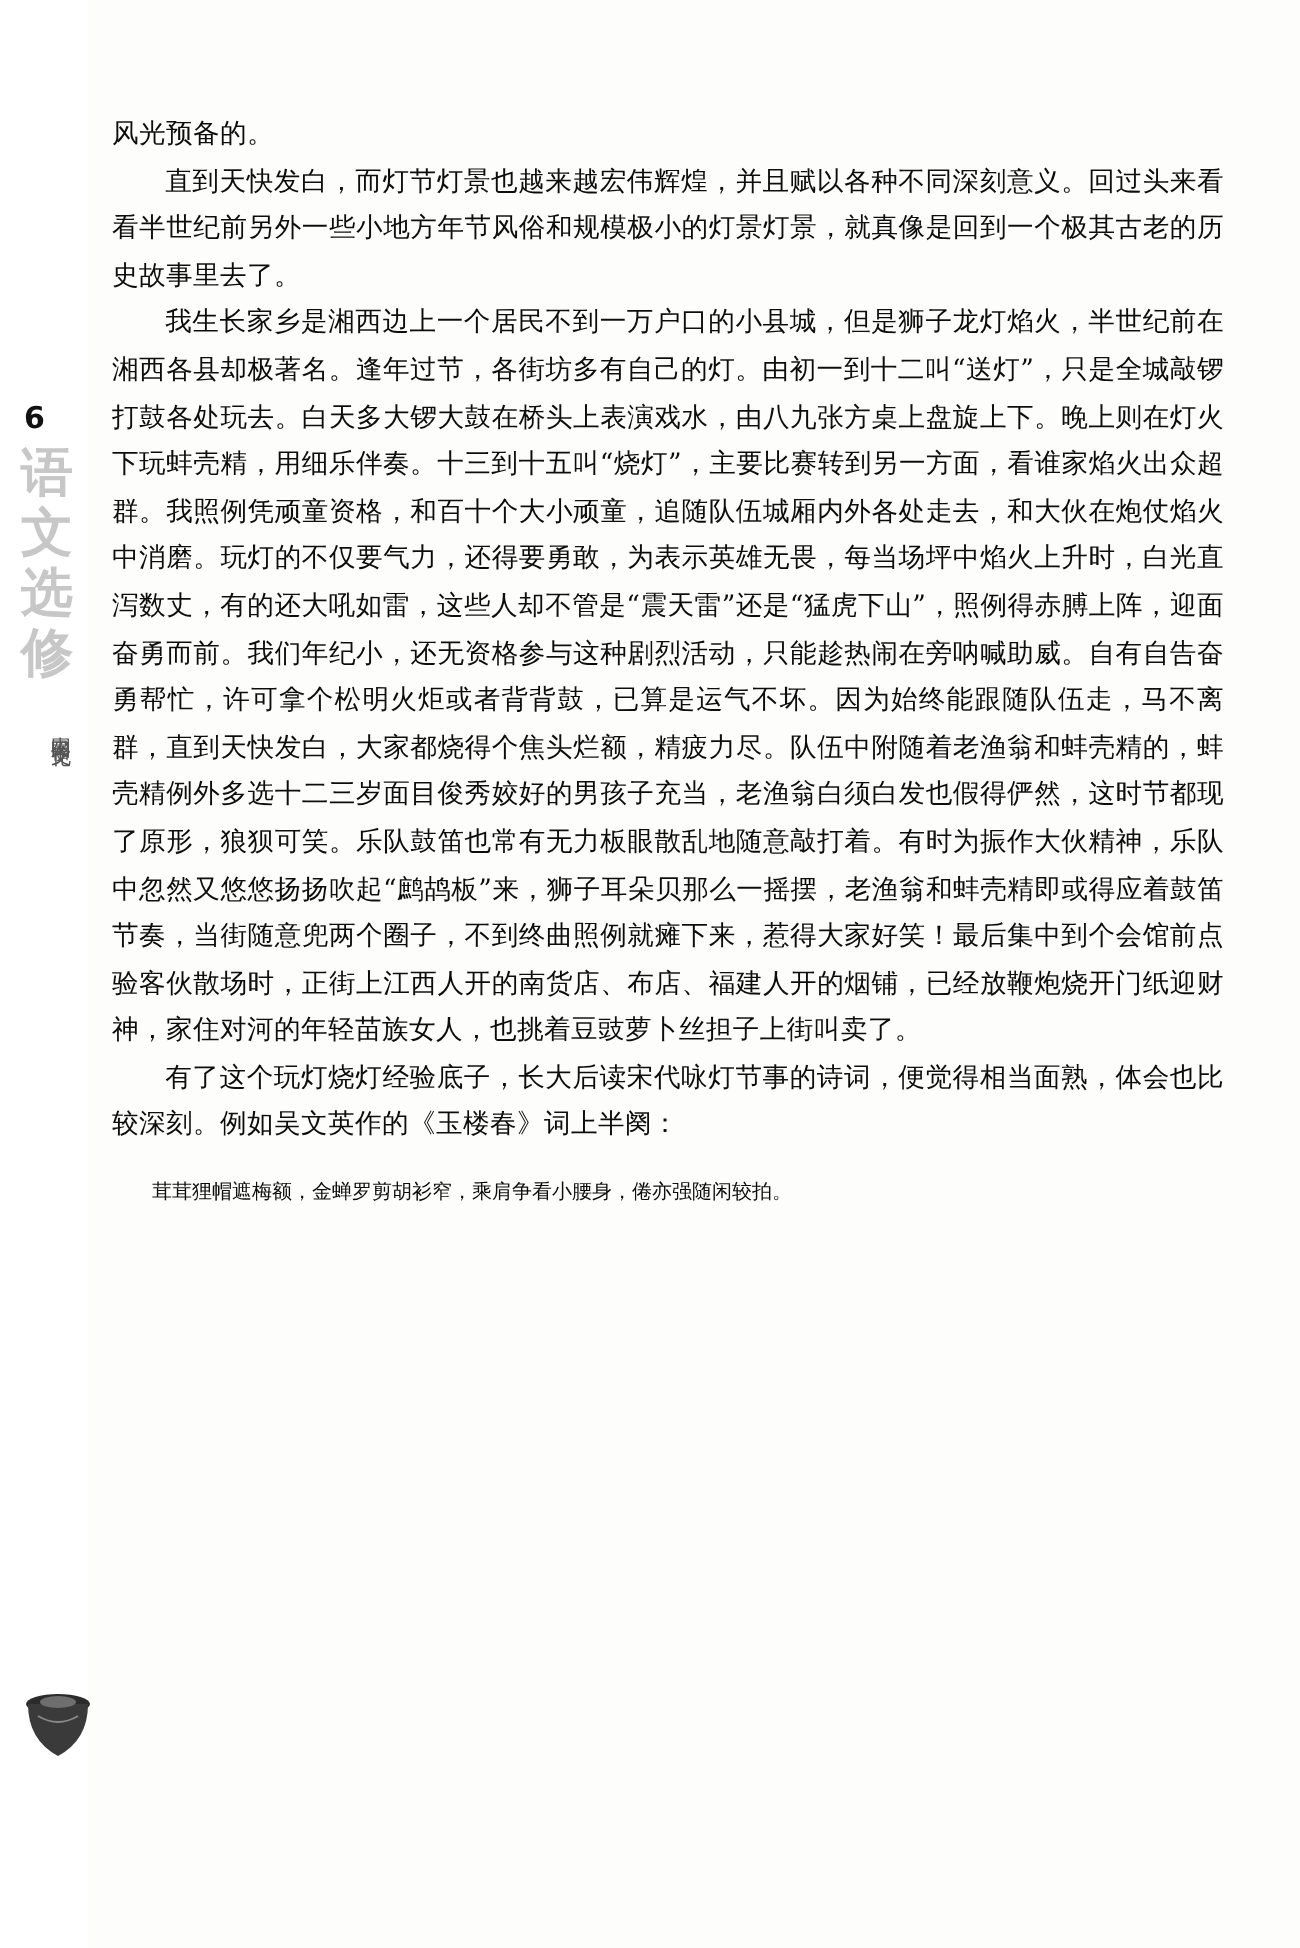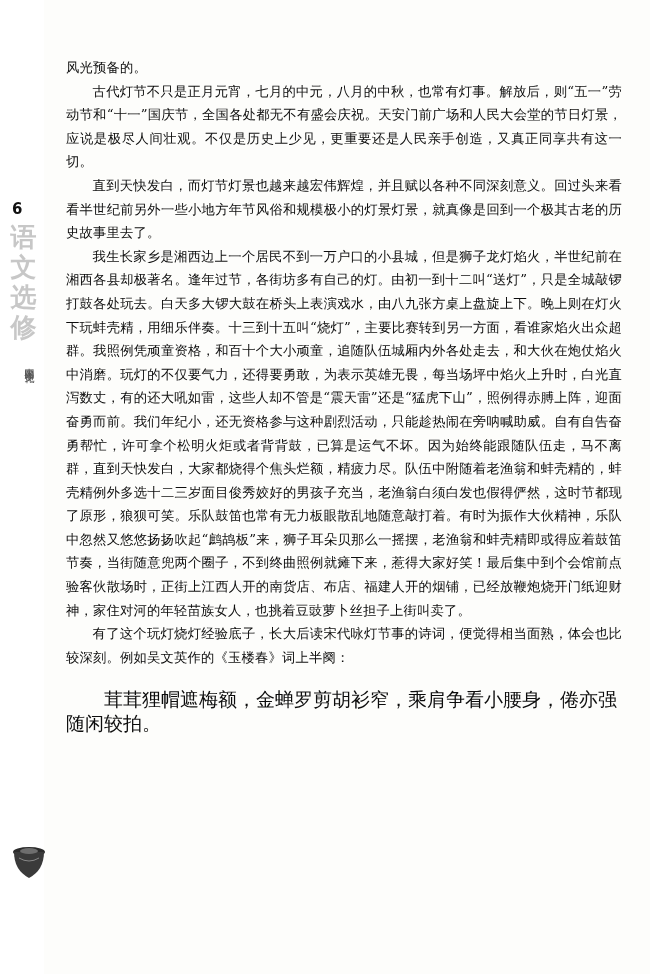--- a/index.html
+++ b/index.html
@@ -66,21 +66,21 @@
   }
   .stamp {
     position: absolute;
     left: 6px;
     top: 838px;
     width: 46px;
     height: 46px;
   }
   .content {
     position: absolute;
-    left: 66px;
+    left: 56px;
     top: 56px;
     width: 556px;
   }
   .para {
     font-family: "DejaVu Serif", "Liberation Serif", serif;
     font-size: 13.3px;
     line-height: 23.6px;
     color: #0d0d0d;
     text-align: justify;
     text-justify: inter-ideograph;
@@ -93,21 +93,21 @@
   .signature {
     margin-top: 26px;
     text-align: right;
     padding-right: 52px;
     font-family: "DejaVu Serif", "Liberation Serif", serif;
     font-size: 13.3px;
     color: #0d0d0d;
   }
   .poem-line {
     font-family: "DejaVu Serif", "Liberation Serif", serif;
-    font-size: 19px;
+    font-size: 10px;
     line-height: 23.6px;
     color: #0d0d0d;
     text-indent: 2em;
   }
 </style>
 </head>
 <body>
 
 <div class="page">
 
@@ -129,21 +129,20 @@
       <ellipse cx="23" cy="14" rx="16" ry="5" fill="#2b2b2b"></ellipse>
       <path d="M8 14 q0 18 15 26 q15 -8 15 -26 z" fill="#3a3a3a"></path>
       <ellipse cx="23" cy="13" rx="9" ry="3" fill="#6e6e6e"></ellipse>
       <path d="M13 20 q10 6 20 0" stroke="#888" stroke-width="1" fill="none"></path>
     </svg>
   </div>
 
   <div class="content">
 
     <p class="para">风光预备的。</p>
-    <p class="para indent">古代灯节不只是正月元宵，七月的中元，八月的中秋，也常有灯事。解放后，则“五一”劳动节和“十一”国庆节，全国各处都无不有盛会庆祝。天安门前广场和人民大会堂的节日灯景，应说是极尽人间壮观。不仅是历史上少见，更重要还是人民亲手创造，又真正同享共有这一切。</p>
     <p class="para indent">直到天快发白，而灯节灯景也越来越宏伟辉煌，并且赋以各种不同深刻意义。回过头来看看半世纪前另外一些小地方年节风俗和规模极小的灯景灯景，就真像是回到一个极其古老的历史故事里去了。</p>
     <p class="para indent">我生长家乡是湘西边上一个居民不到一万户口的小县城，但是狮子龙灯焰火，半世纪前在湘西各县却极著名。逢年过节，各街坊多有自己的灯。由初一到十二叫“送灯”，只是全城敲锣打鼓各处玩去。白天多大锣大鼓在桥头上表演戏水，由八九张方桌上盘旋上下。晚上则在灯火下玩蚌壳精，用细乐伴奏。十三到十五叫“烧灯”，主要比赛转到另一方面，看谁家焰火出众超群。我照例凭顽童资格，和百十个大小顽童，追随队伍城厢内外各处走去，和大伙在炮仗焰火中消磨。玩灯的不仅要气力，还得要勇敢，为表示英雄无畏，每当场坪中焰火上升时，白光直泻数丈，有的还大吼如雷，这些人却不管是“震天雷”还是“猛虎下山”，照例得赤膊上阵，迎面奋勇而前。我们年纪小，还无资格参与这种剧烈活动，只能趁热闹在旁呐喊助威。自有自告奋勇帮忙，许可拿个松明火炬或者背背鼓，已算是运气不坏。因为始终能跟随队伍走，马不离群，直到天快发白，大家都烧得个焦头烂额，精疲力尽。队伍中附随着老渔翁和蚌壳精的，蚌壳精例外多选十二三岁面目俊秀姣好的男孩子充当，老渔翁白须白发也假得俨然，这时节都现了原形，狼狈可笑。乐队鼓笛也常有无力板眼散乱地随意敲打着。有时为振作大伙精神，乐队中忽然又悠悠扬扬吹起“鹧鸪板”来，狮子耳朵贝那么一摇摆，老渔翁和蚌壳精即或得应着鼓笛节奏，当街随意兜两个圈子，不到终曲照例就瘫下来，惹得大家好笑！最后集中到个会馆前点验客伙散场时，正街上江西人开的南货店、布店、福建人开的烟铺，已经放鞭炮烧开门纸迎财神，家住对河的年轻苗族女人，也挑着豆豉萝卜丝担子上街叫卖了。</p>
     <p class="para indent">有了这个玩灯烧灯经验底子，长大后读宋代咏灯节事的诗词，便觉得相当面熟，体会也比较深刻。例如吴文英作的《玉楼春》词上半阕：</p>
 
     <p class="poem-line">茸茸狸帽遮梅额，金蝉罗剪胡衫窄，乘肩争看小腰身，倦亦强随闲较拍。</p>
 
 
 
   </div>
 </div>

